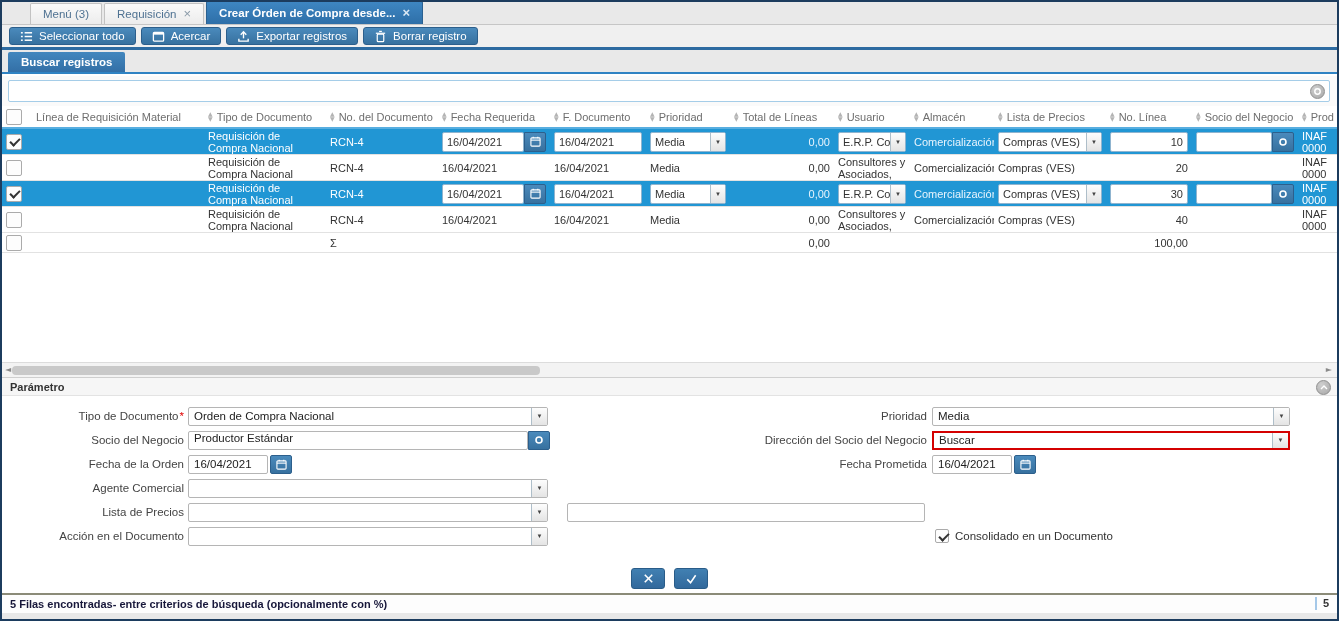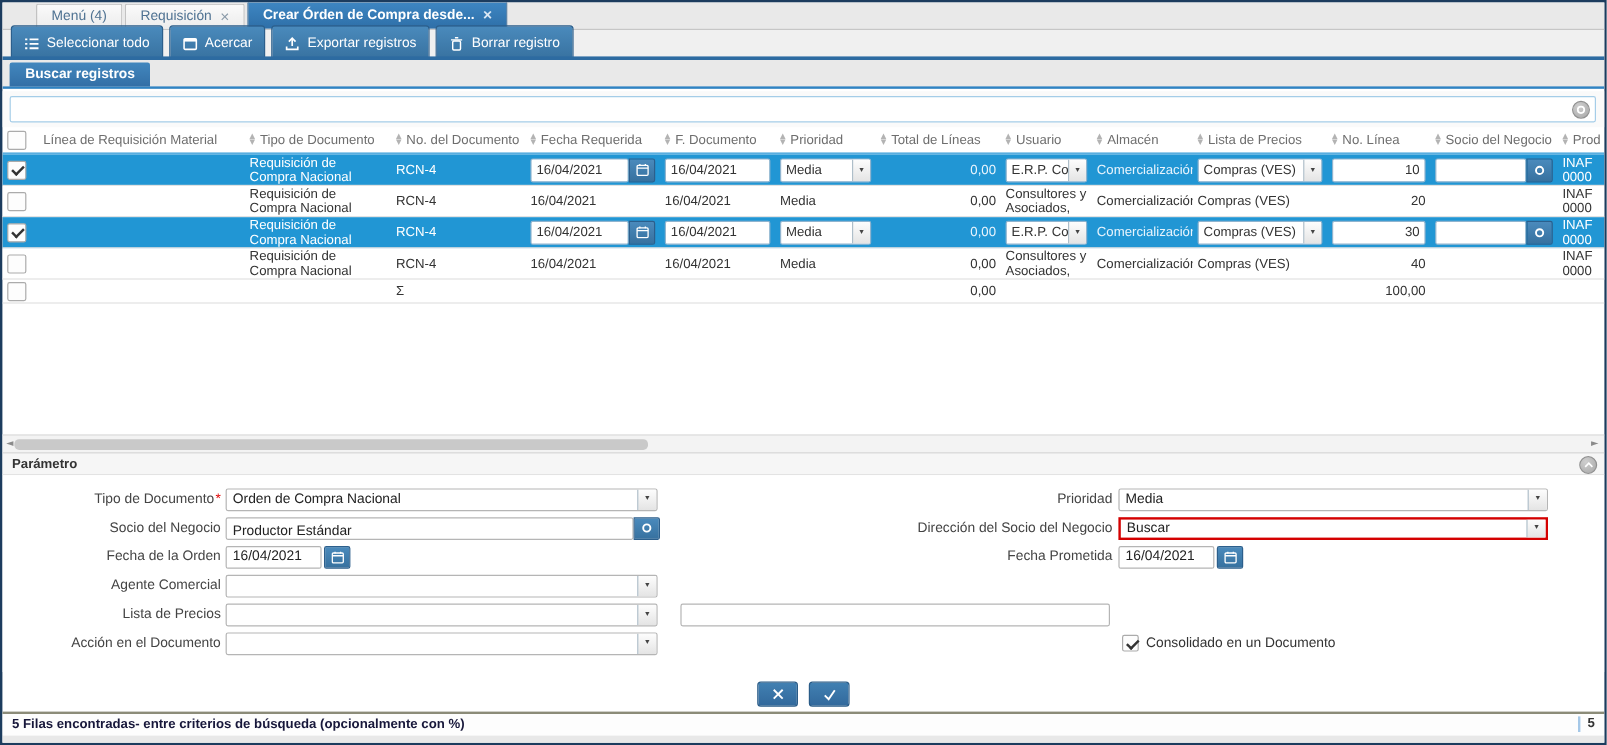--- a/index.html
+++ b/index.html
@@ -9,21 +9,21 @@
 
   
   .tabbar { left:0; top:0; width:100%; height:23px; background:#e9e9e9; border-bottom:1px solid #c6c6c6; display:flex; align-items:flex-end; padding-left:28px; gap:2px; }
   .tab { height:21px; display:flex; align-items:center; gap:7px; padding:0 12px; font-size:11.5px; color:#4f7292; background:linear-gradient(#fafafa,#ececec); border:1px solid #c2c2c2; border-bottom:none; border-radius:2px 2px 0 0; cursor:default; }
   .tab.active { background:linear-gradient(#3e86c2,#2e6fa8); color:#fff; font-weight:bold; border-color:#2a6090; height:23px; }
   .tab .close { font-size:13px; line-height:10px; color:#8a9aa8; }
   .tab.active .close { color:#dce9f5; }
 
   
   .toolbar { left:0; top:23px; width:100%; height:22px; background:#f0f0f0; display:flex; align-items:center; gap:5px; padding-left:7px; }
-  .tbtn { display:inline-flex; align-items:center; gap:6px; height:30px; padding:0 10px; font-size:11.5px; color:#fff; background:linear-gradient(#4a8abc,#37719f); border:1px solid #2c5f8c; border-radius:3px; cursor:pointer; }
+  .tbtn { display:inline-flex; align-items:center; gap:6px; height:18px; padding:0 10px; font-size:11.5px; color:#fff; background:linear-gradient(#4a8abc,#37719f); border:1px solid #2c5f8c; border-radius:3px; cursor:pointer; }
   .toolbar-line { left:0; top:45px; width:100%; height:3px; background:#2d6ba1; }
 
   
   .search-strip { left:0; top:48px; width:100%; height:24px; background:#e9e9e9; border-bottom:2px solid #2f83c3; display:flex; align-items:flex-end; padding-left:6px; }
   .subtab { height:20px; display:flex; align-items:center; padding:0 13px; background:linear-gradient(#469,#3b7fb8); background:linear-gradient(#4287be,#336fa6); color:#fff; font-size:11.5px; font-weight:bold; border-radius:2px 2px 0 0; }
   .search-row { left:0; top:74px; width:100%; height:30px; background:#fafafa; }
   .search-box { position:absolute; left:6px; top:4px; width:1322px; height:22px; background:#fff; border:1px solid #a5cde8; border-radius:2px; font-size:12px; padding:0 26px 0 6px; color:#333; outline:none; }
   .circle-btn { position:absolute; width:15px; height:15px; border-radius:50%; background:radial-gradient(circle at 35% 30%,#cfcfcf,#a7a7a7); border:1px solid #8f8f8f; display:flex; align-items:center; justify-content:center; cursor:pointer; }
 
   
@@ -81,21 +81,21 @@
 
   svg { display:block; }
 </style>
 </head>
 <body>
 
 <div class="window">
 
   <div class="abs tabbar">
     <div class="tab">
-      <span>Menú (4)</span>
+      <span>Menú (3)</span>
     </div>
     <div class="tab">
       <span>Requisición</span>
       <span class="close">×</span>
     </div>
     <div class="tab active">
       <span>Crear Órden de Compra desde...</span>
       <span class="close">×</span>
     </div>
   </div>
@@ -474,21 +474,21 @@
     <div class="prow" style="left:0; top:10px;">
       <div class="plabel" style="width:182px;"><span>Tipo de Documento</span><span class="req">*</span></div>
       <div class="fld-cmb" style="margin-left:4px; width:360px;">
           <span class="val">Orden de Compra Nacional</span>
           <span class="dd">▼</span>
         </div>
     </div>
     <div class="prow" style="left:0; top:34px;">
       <div class="plabel" style="width:182px;">Socio del Negocio</div>
       <div style="margin-left:4px; display:flex;">
-        <div class="fld-txt" style="width:340px; display:flex; align-items:flex-end;">
+        <div class="fld-txt" style="width:340px; display:flex; align-items:flex-start;">
             <span>Productor Estándar</span>
           </div>
         <div class="sqbtn" style="height:19px;">
             <svg width="10" height="10" viewBox="0 0 10 10">
               <circle cx="5" cy="5" r="3" fill="none" stroke="#fff" stroke-width="1.6"></circle>
             </svg>
           </div>
       </div>
     </div>
     <div class="prow" style="left:0; top:58px;">

